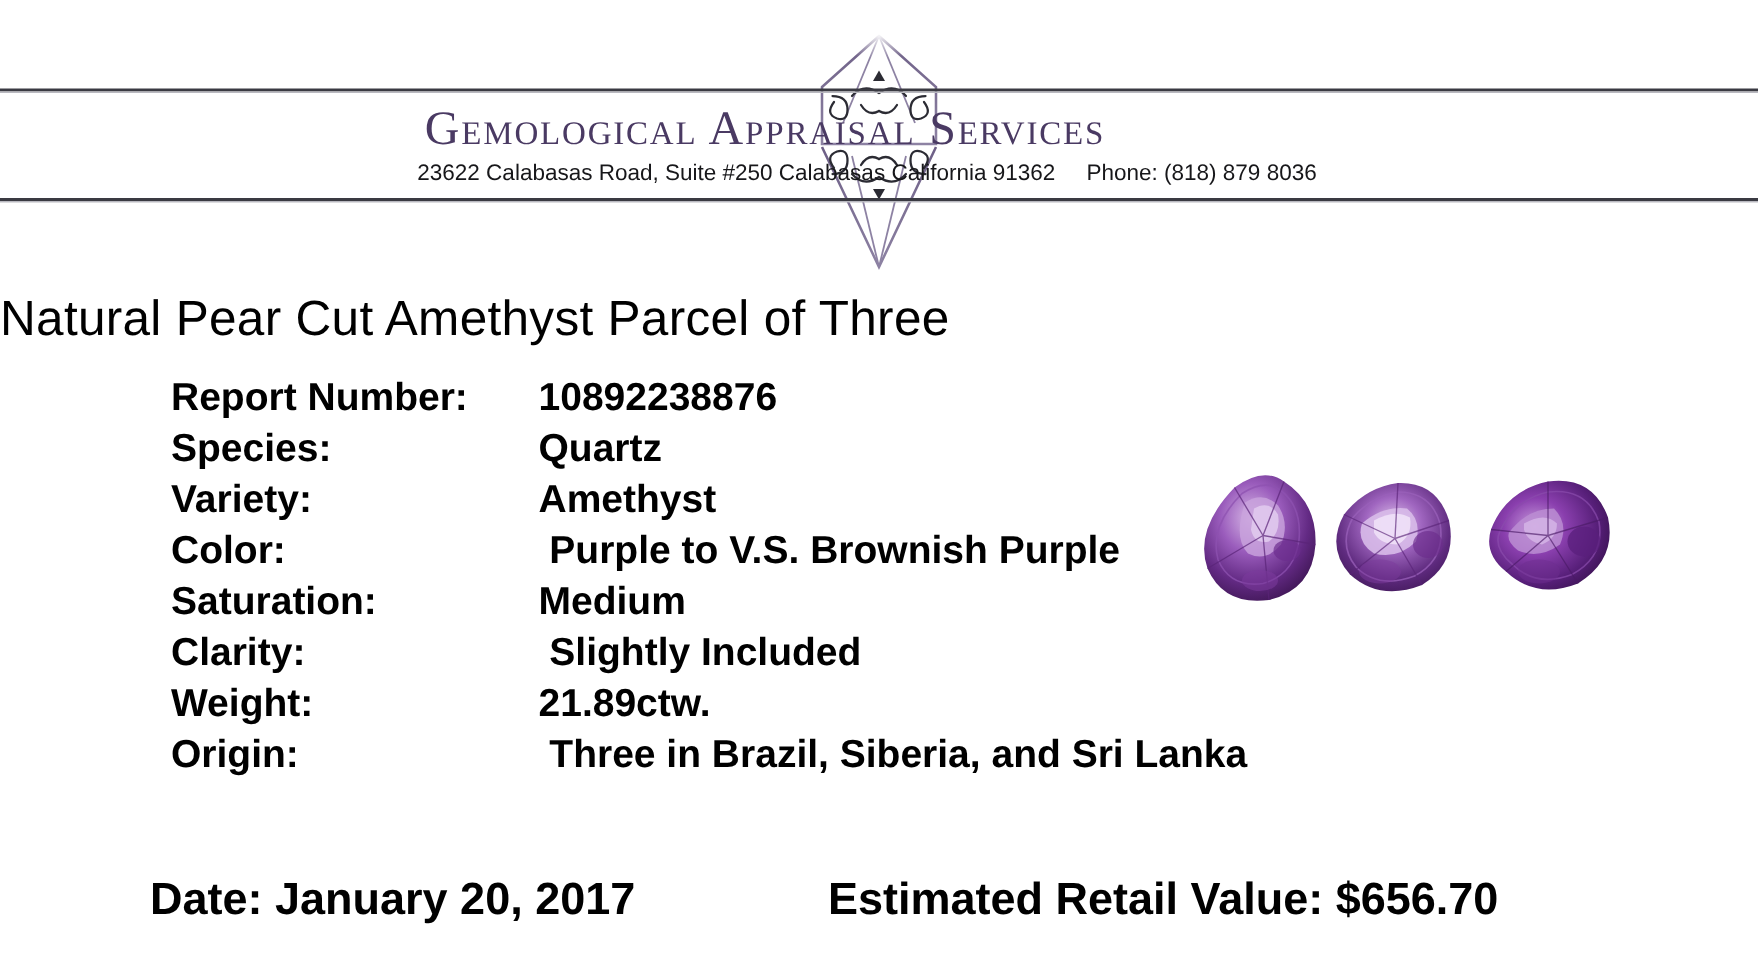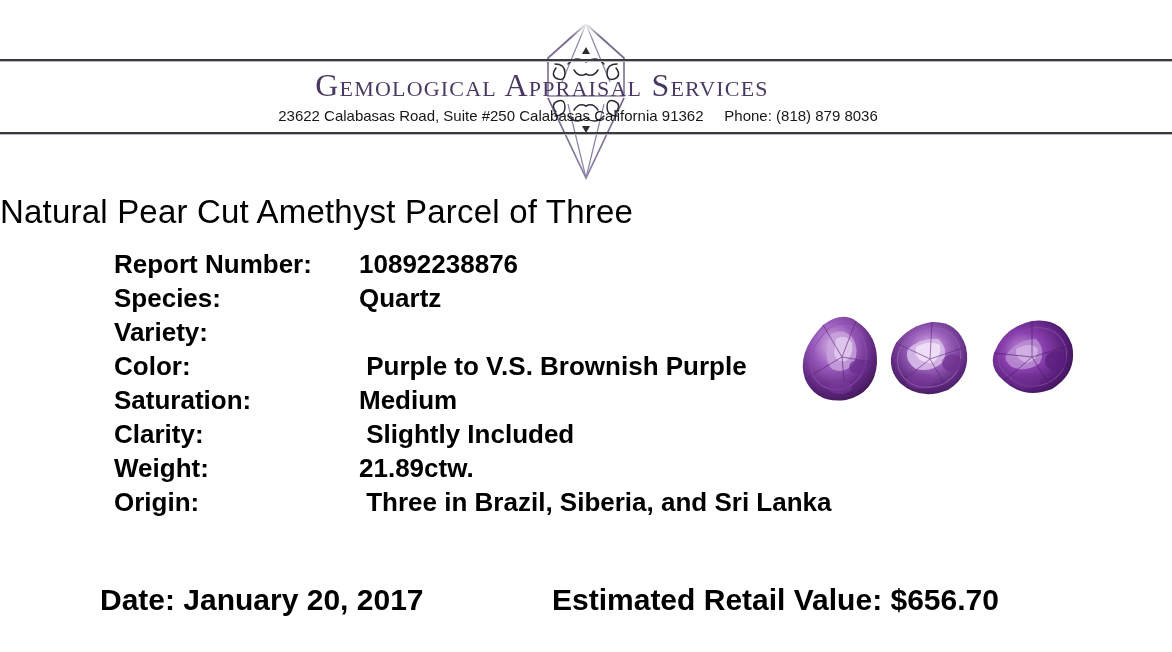--- a/index.html
+++ b/index.html
@@ -50,21 +50,20 @@
     top: 66px;
     width: 1020px;
     text-align: center;
     font-family: "Liberation Serif", serif;
     font-size: 32px;
     letter-spacing: 1.2px;
     color: #4a3a63;
     font-variant: small-caps;
     line-height: 38px;
     white-space: nowrap;
-    margin-left: 32px;
   }
 
   .address {
     position: absolute;
     left: 0;
     top: 106px;
     width: 1156px;
     text-align: center;
     font-family: "Liberation Sans", sans-serif;
     font-size: 15px;
@@ -293,20 +292,21 @@
       <div class="spec-value">10892238876</div>
     </div>
 
     <div class="spec-row">
       <div class="spec-label">Species:</div>
       <div class="spec-value">Quartz</div>
     </div>
 
     <div class="spec-row">
       <div class="spec-label">Variety:</div>
+      <div class="spec-value">Amethyst</div>
     </div>
 
 
     <div class="spec-row">
       <div class="spec-label">Color:</div>
       <div class="spec-value"> Purple to V.S. Brownish Purple</div>
     </div>
 
     <div class="spec-row">
       <div class="spec-label">Saturation:</div>

